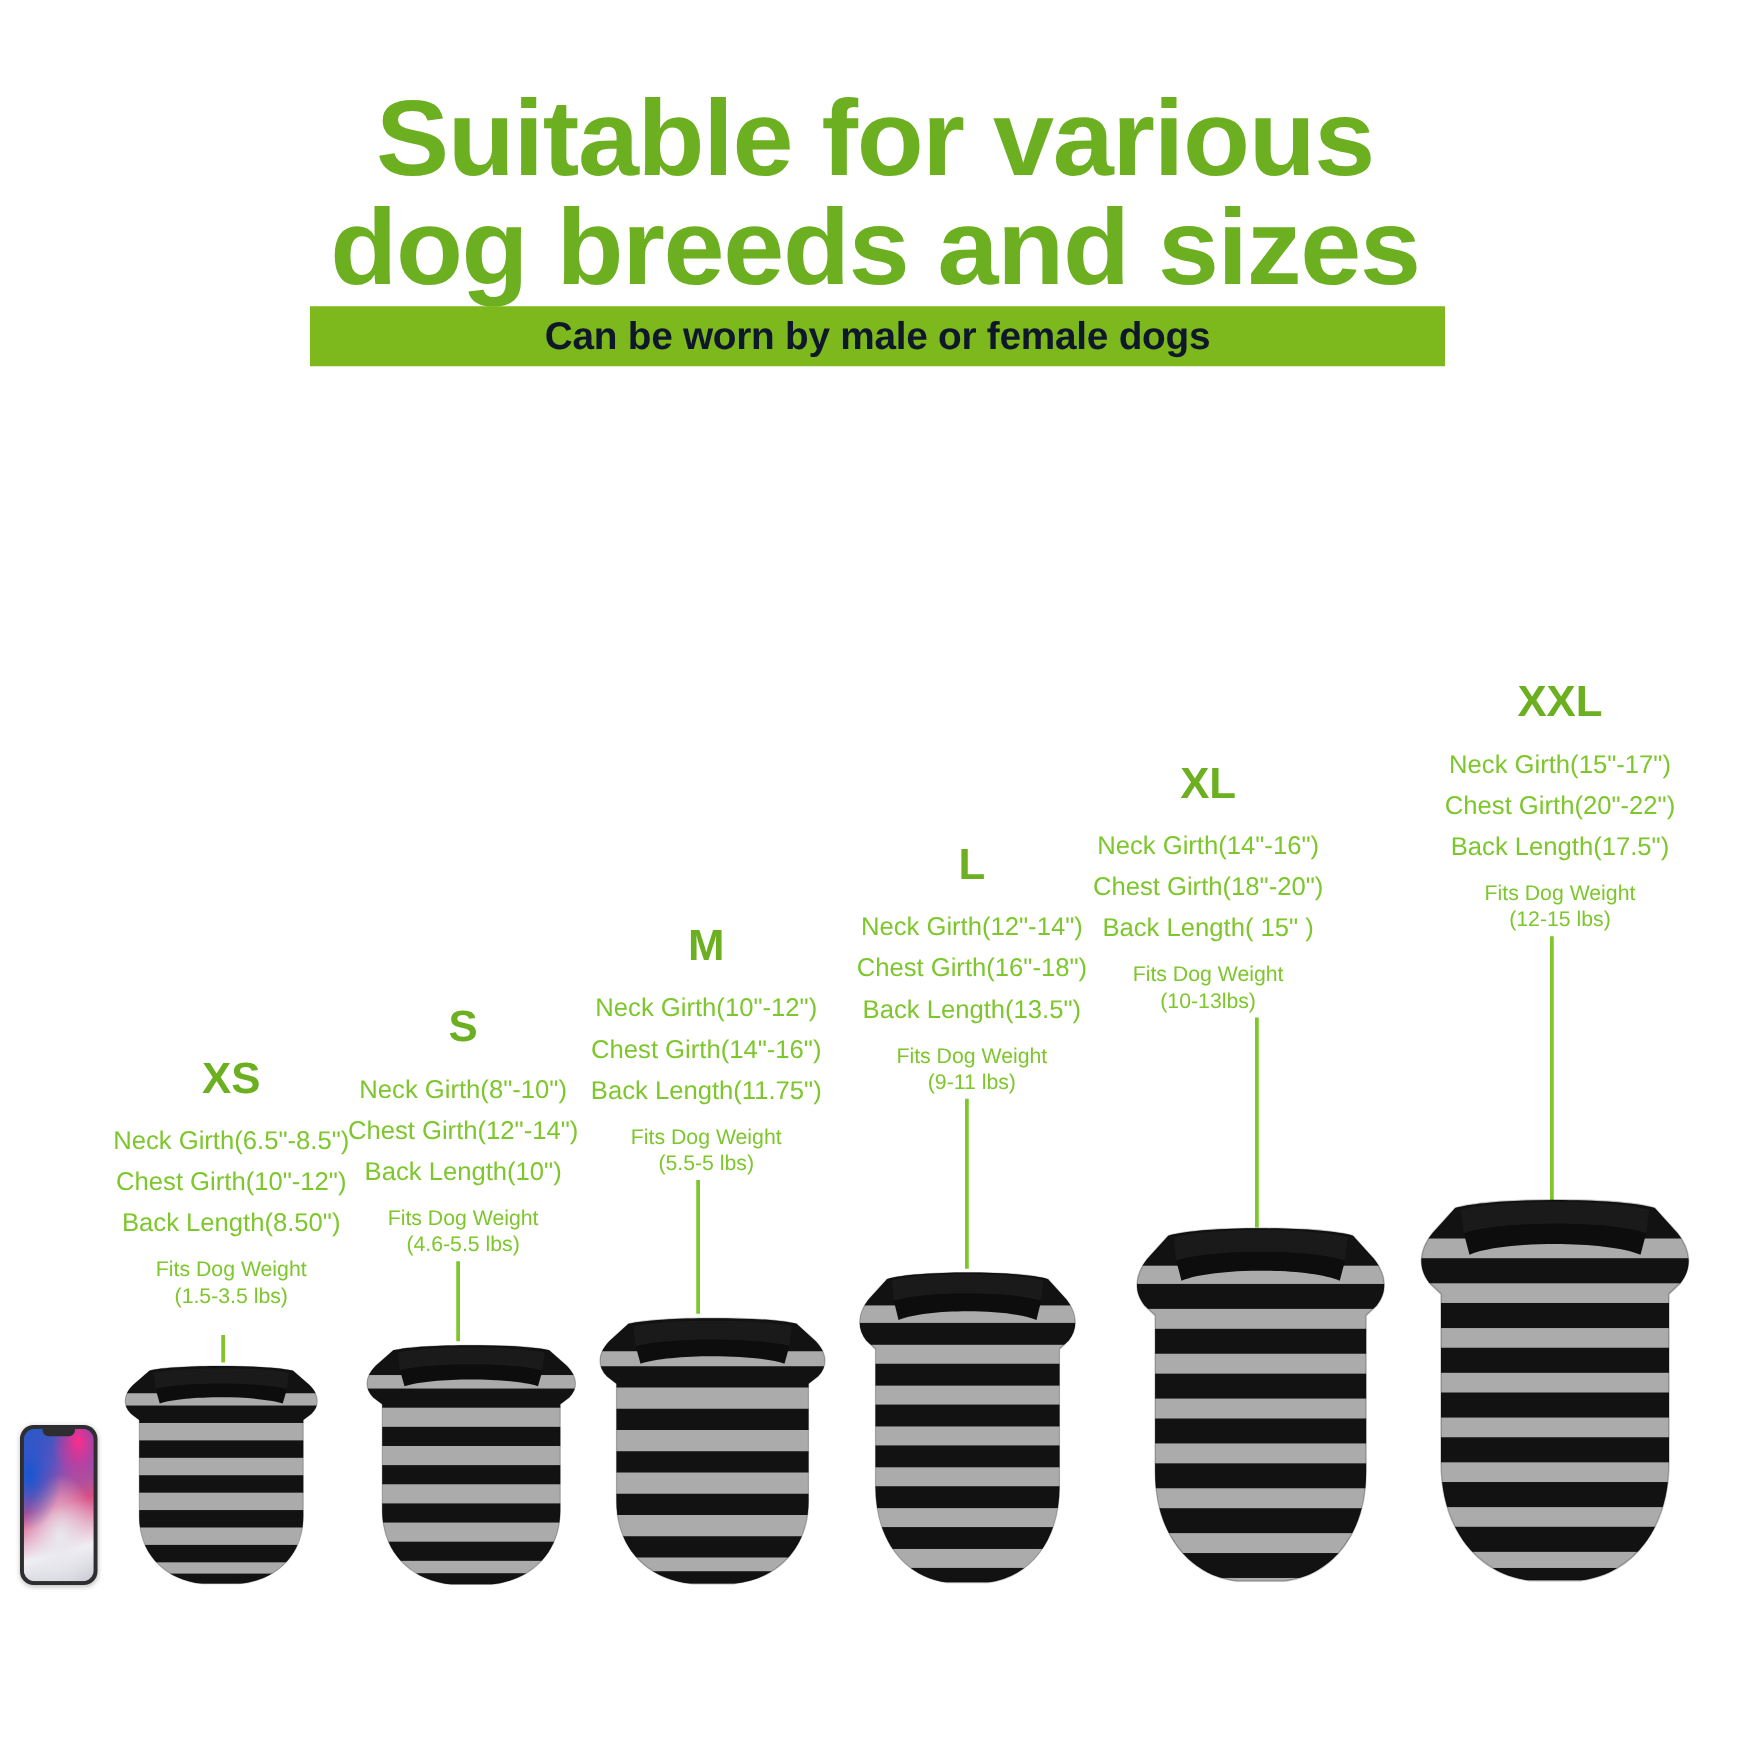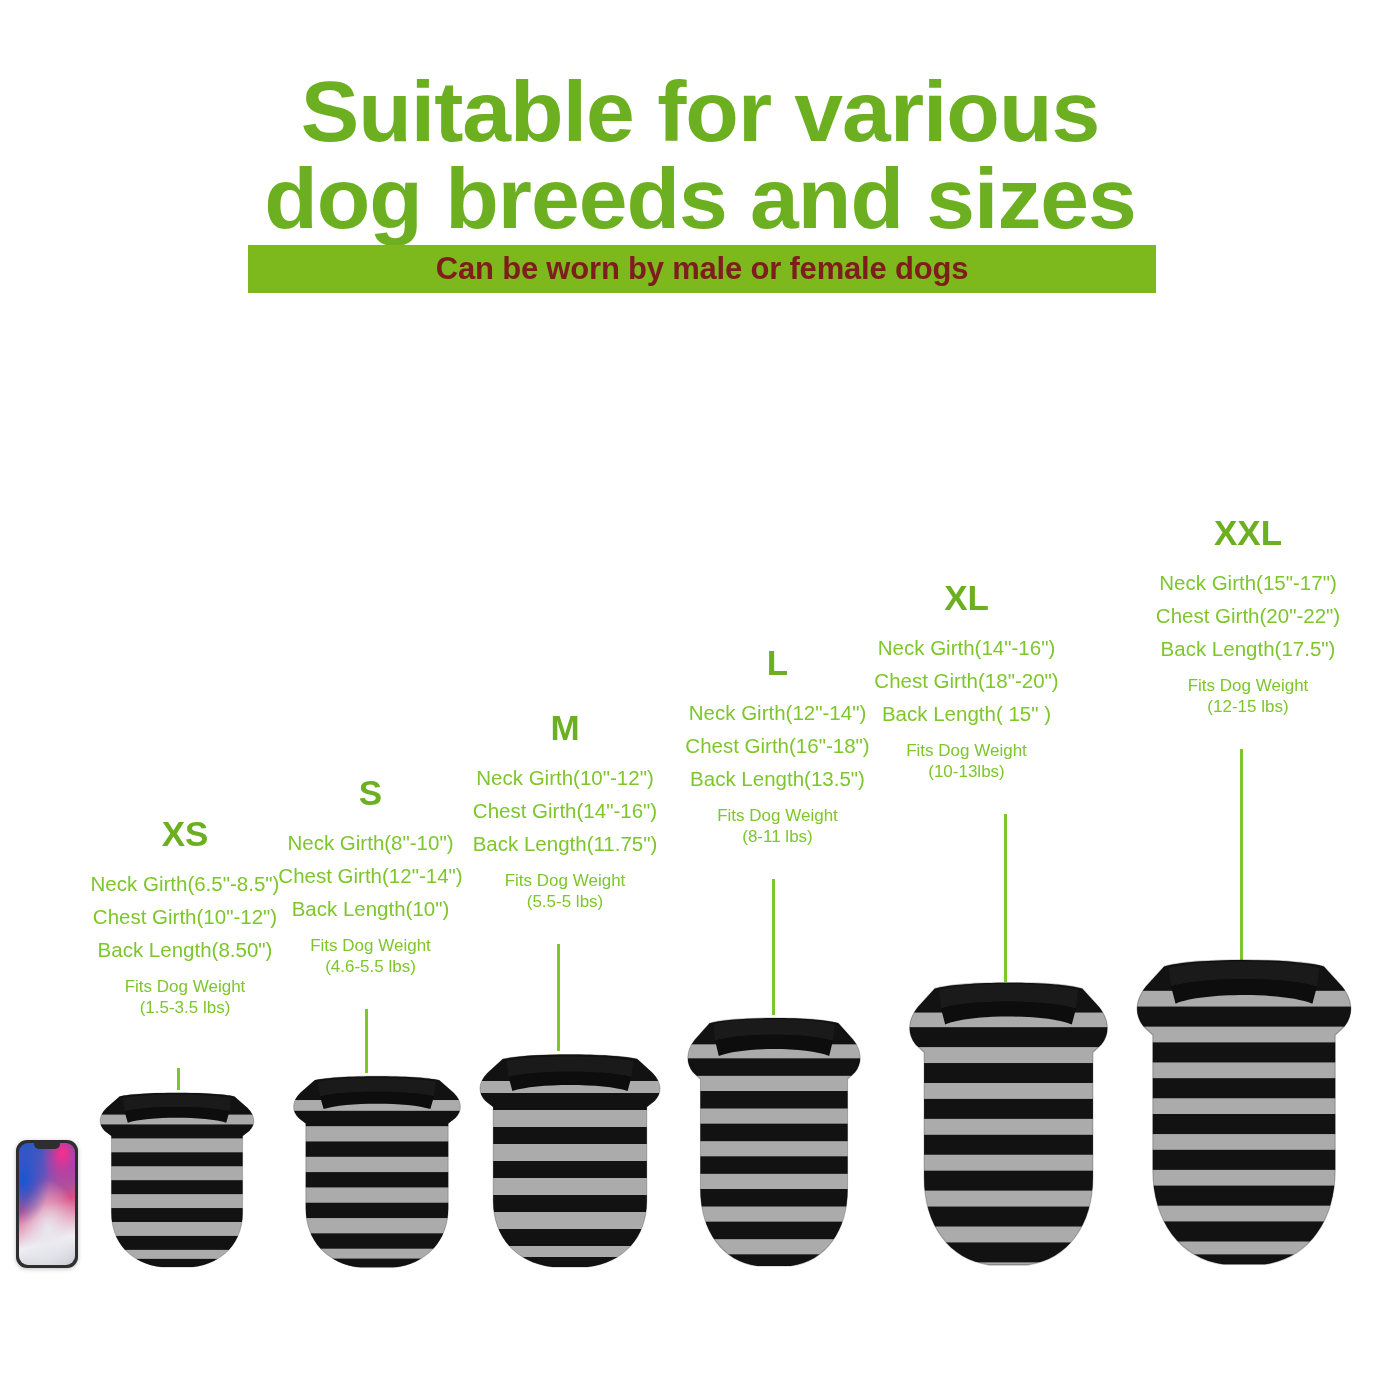--- a/index.html
+++ b/index.html
@@ -42,31 +42,32 @@
     left: 248px; top: 245px;
     width: 908px; height: 48px;
     background: #7DB81C;
   }
   #subtitle-text {
     position: absolute;
     left: 0; top: 0;
     width: 908px; height: 48px;
     line-height: 48px;
     text-align: center;
-    color: #7f1d1d;
+    color: #0f172a;
     font-weight: bold;
     font-size: 31px;
     letter-spacing: -0.2px;
     white-space: nowrap;
   }
 
   
   .size-col {
     position: absolute;
     text-align: center;
+    margin-top: 29px;
   }
   .size-label {
     color: #6CB022;
     font-weight: bold;
     font-size: 35px;
     line-height: 1;
     margin-bottom: 16px;
     white-space: nowrap;
   }
   .spec-list {
@@ -167,21 +168,21 @@
   <div class="spec-weight">(5.5-5 lbs)</div>
 </div>
 
 <div class="size-col" style="left:645px; top:645px; width:265px;">
   <div class="size-label">L</div>
   <div class="spec-list">Neck Girth(12"-14")</div>
   <div class="spec-list">Chest Girth(16"-18")</div>
   <div class="spec-list">Back Length(13.5")</div>
   <div class="spec-gap"></div>
   <div class="spec-weight">Fits Dog Weight</div>
-  <div class="spec-weight">(8-11 lbs)</div>
+  <div class="spec-weight">(9-11 lbs)</div>
 </div>
 
 <div class="size-col" style="left:834px; top:580px; width:265px;">
   <div class="size-label">XL</div>
   <div class="spec-list">Neck Girth(14"-16")</div>
   <div class="spec-list">Chest Girth(18"-20")</div>
   <div class="spec-list">Back Length( 15" )</div>
   <div class="spec-gap"></div>
   <div class="spec-weight">Fits Dog Weight</div>
   <div class="spec-weight">(10-13lbs)</div>

